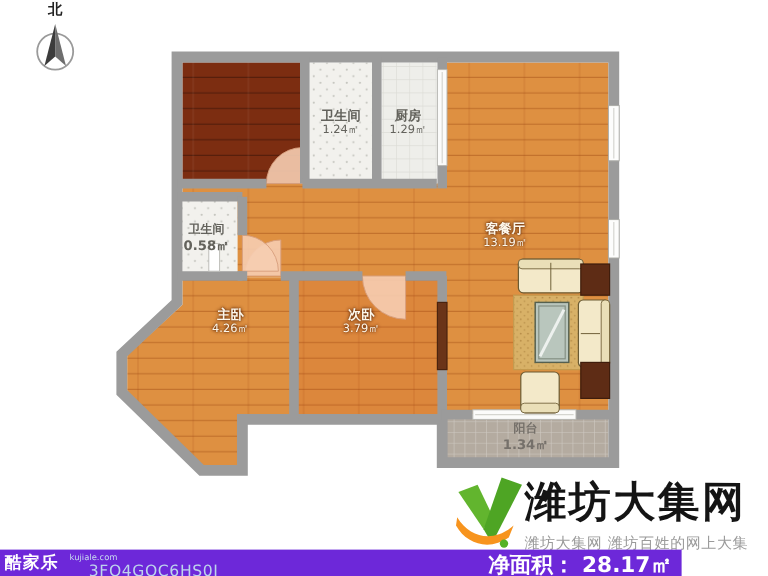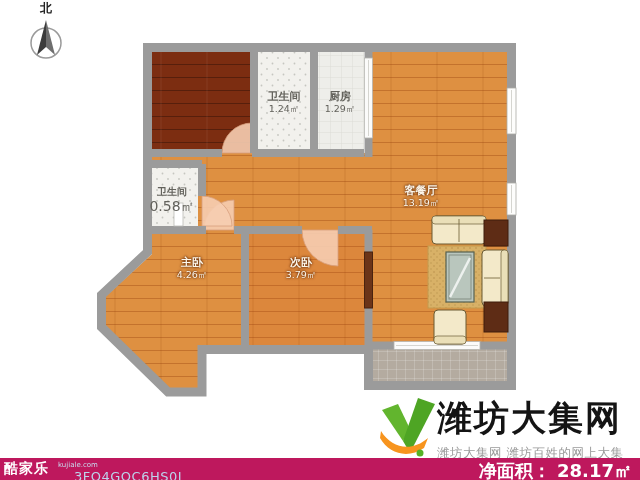--- a/index.html
+++ b/index.html
@@ -14,40 +14,40 @@
   
   .plan-svg{position:absolute;left:0;top:0;}
 
   
   .room-label{position:absolute;text-align:center;line-height:1.22;pointer-events:none;}
   .room-label .rn{font-size:11px;font-weight:bold;}
   .room-label .ra{font-size:9.5px;}
   .room-label.light{color:#fdf7ea;text-shadow:0 0 3px rgba(90,35,5,.9),0 0 2px rgba(90,35,5,.9);}
   .room-label.dark{color:#63625c;}
   .room-label.small .rn{font-size:10px;}
-  .room-label.small .ra{font-size:14px;}
+  .room-label.small .ra{font-size:11px;font-weight:bold;}
 
   
   .watermark{position:absolute;left:226px;top:192px;display:flex;align-items:center;gap:7px;
              opacity:.75;pointer-events:none;}
   .watermark .badge{width:26px;height:26px;border-radius:50%;
              border:3px double rgba(198,100,40,.65);background:rgba(240,180,120,.15);}
   .watermark .wm-text{font-size:24px;font-weight:bold;color:rgba(176,78,20,.62);
              letter-spacing:7px;white-space:nowrap;}
 
   
   .site-logo{position:absolute;left:380px;top:395px;width:258px;height:62px;}
   .vmark{position:absolute;left:0;top:2px;}
   .site-name{position:absolute;left:57px;top:0px;width:200px;font-size:35px;font-weight:900;
              color:#141414;letter-spacing:2px;white-space:nowrap;}
   .site-tagline{position:absolute;left:57px;top:50px;width:200px;font-size:12.5px;color:#9b9b9b;
              white-space:nowrap;letter-spacing:.5px;}
 
   
-  .footer-bar{position:absolute;left:0;top:458px;width:640px;height:22px;background:#be185d;}
+  .footer-bar{position:absolute;left:0;top:458px;width:568px;height:22px;background:#6d28d9;}
   .kjl-brand{position:absolute;left:4px;top:2px;font-size:14px;font-weight:bold;color:#ffffff;
              letter-spacing:1px;}
   .kjl-url{position:absolute;left:58px;top:3px;font-size:7px;color:#c9dcf0;}
   .kjl-code{position:absolute;left:74px;top:11px;font-size:13px;color:#bdd3ec;letter-spacing:.5px;}
   .net-area{position:absolute;right:8px;top:1px;font-size:18px;font-weight:bold;color:#ffffff;
              white-space:nowrap;}
 </style>
 </head>
 <body>
 
@@ -191,20 +191,24 @@
     <div class="ra">0.58㎡</div>
   </div>
   <div class="room-label light" style="left:148px;top:256px;width:88px;">
     <div class="rn">主卧</div>
     <div class="ra">4.26㎡</div>
   </div>
   <div class="room-label light" style="left:254px;top:256px;width:94px;">
     <div class="rn">次卧</div>
     <div class="ra">3.79㎡</div>
   </div>
+  <div class="room-label dark small" style="left:398px;top:352px;width:80px;color:#75706a;">
+    <div class="rn">阳台</div>
+    <div class="ra">1.34㎡</div>
+  </div>
 
   <div class="site-logo">
     <svg class="vmark" width="56" height="62" viewBox="0 0 56 62">
       <path d="M2 13 L18 7 L30 32 L23 44 Z" fill="#62b52e"></path>
       <path d="M38 1 L55 7 L30 56 L23 44 Z" fill="#4ea524"></path>
       <path d="M1 34 C12 52 32 55 48 41 L44 51 C28 62 9 57 0 41 Z" fill="#f7941e"></path>
       <circle cx="40" cy="56" r="3.5" fill="#54b226"></circle>
     </svg>
     <div class="site-name">潍坊大集网</div>
     <div class="site-tagline">潍坊大集网 潍坊百姓的网上大集</div>

